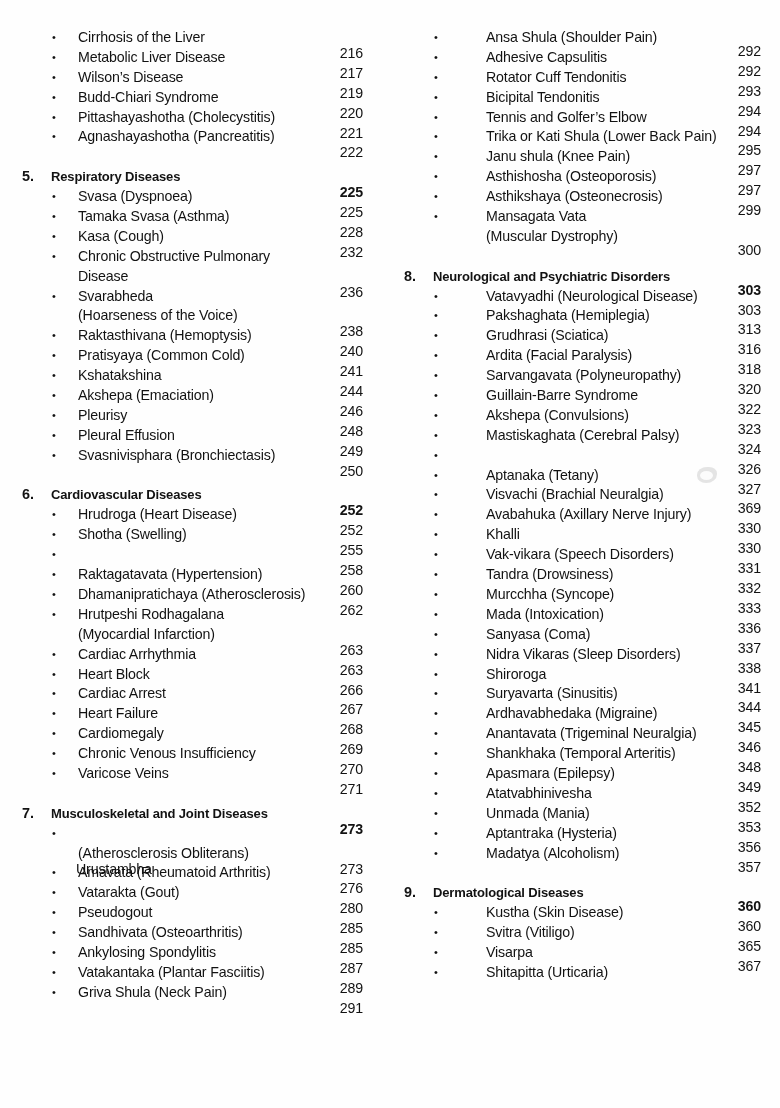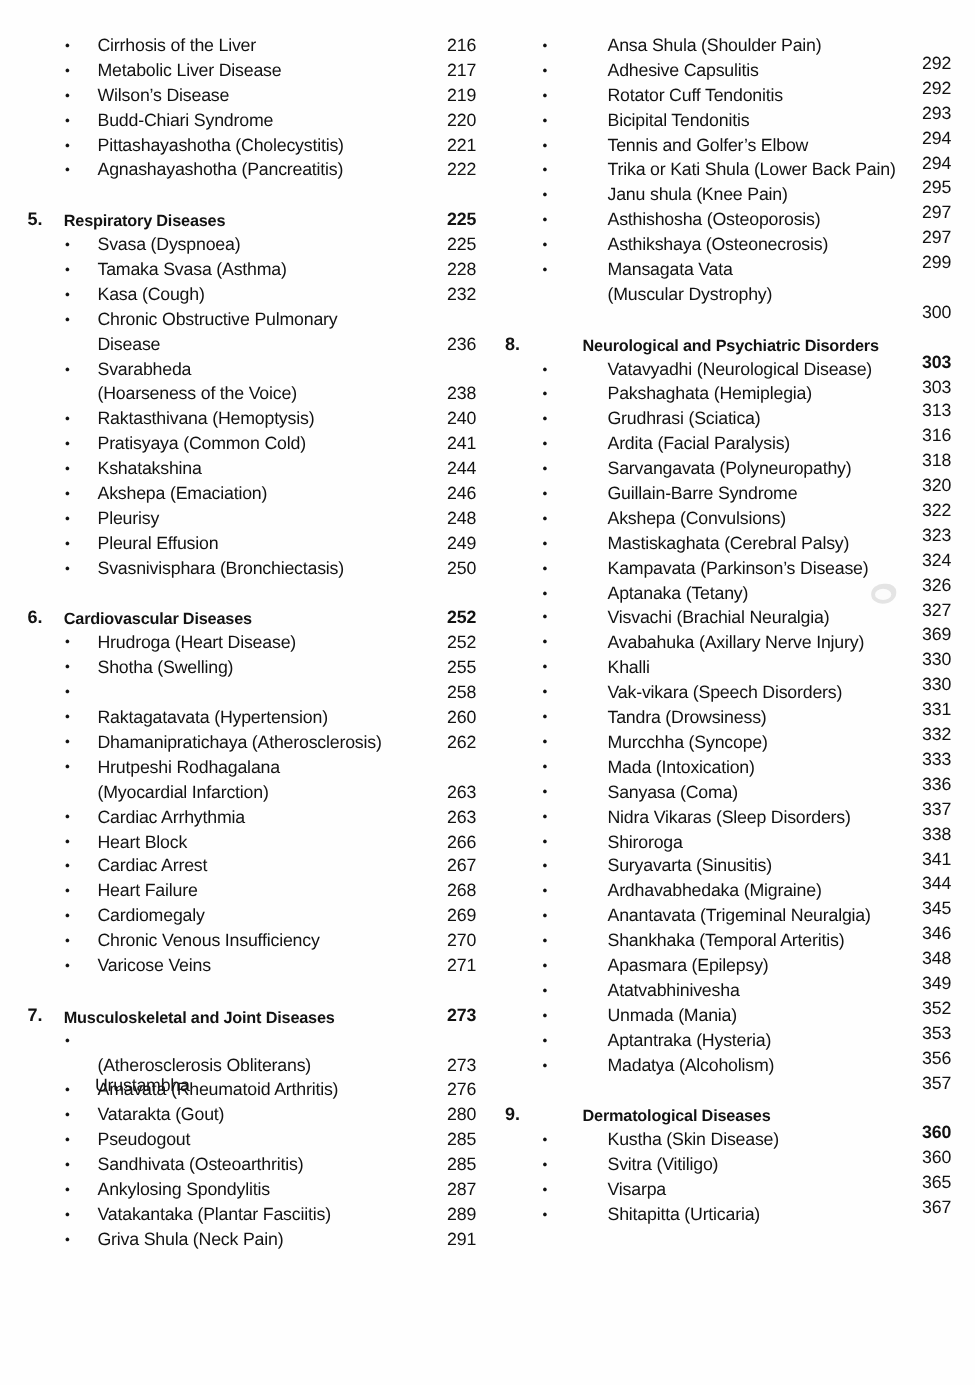--- a/index.html
+++ b/index.html
@@ -54,21 +54,21 @@
   #col-right .sec-num { left: 14px; }
 
   .sec-title {
     position: absolute;
     left: 51px;
     top: 0;
     font-weight: bold;
     font-size: 13px;
     letter-spacing: -0.15px;
   }
-  #col-right .sec-title { left: 43px; margin-left: 33px; }
+  #col-right .sec-title { left: 43px; }
 
   
   .bullet {
     position: absolute;
     left: 52px;
     top: 0;
     font-size: 11px;
     line-height: 19.9px;
   }
   #col-right .bullet { left: 44px; }
@@ -90,21 +90,21 @@
 
   
   .pg {
     position: absolute;
     top: 0;
     width: 40px;
     text-align: right;
     font-size: 14.2px;
     letter-spacing: -0.1px;
   }
-  #col-left  .pg { left: 341px; }
+  #col-left  .pg { left: 323px; margin-top: 16px; }
   #col-right .pg { left: 331px; margin-top: 14px; }
 
   .pg.bold { font-weight: bold; }
 
   
   .smudge {
     position: absolute;
     left: 697px;
     top: 467px;
     width: 20px;
@@ -450,21 +450,20 @@
         <span class="entry-title">Akshepa (Convulsions)</span>
         <span class="pg">323</span>
       </div>
       <div class="row">
         <span class="bullet">•</span>
         <span class="entry-title">Mastiskaghata (Cerebral Palsy)</span>
         <span class="pg">324</span>
       </div>
       <div class="row">
         <span class="bullet">•</span>
-        <span class="entry-title">Kampavata (Parkinson’s Disease)</span>
         <span class="pg">326</span>
       </div>
       <div class="row">
         <span class="bullet">•</span>
         <span class="entry-title">Aptanaka (Tetany)</span>
         <span class="pg">327</span>
       </div>
       <div class="row">
         <span class="bullet">•</span>
         <span class="entry-title">Visvachi (Brachial Neuralgia)</span>

